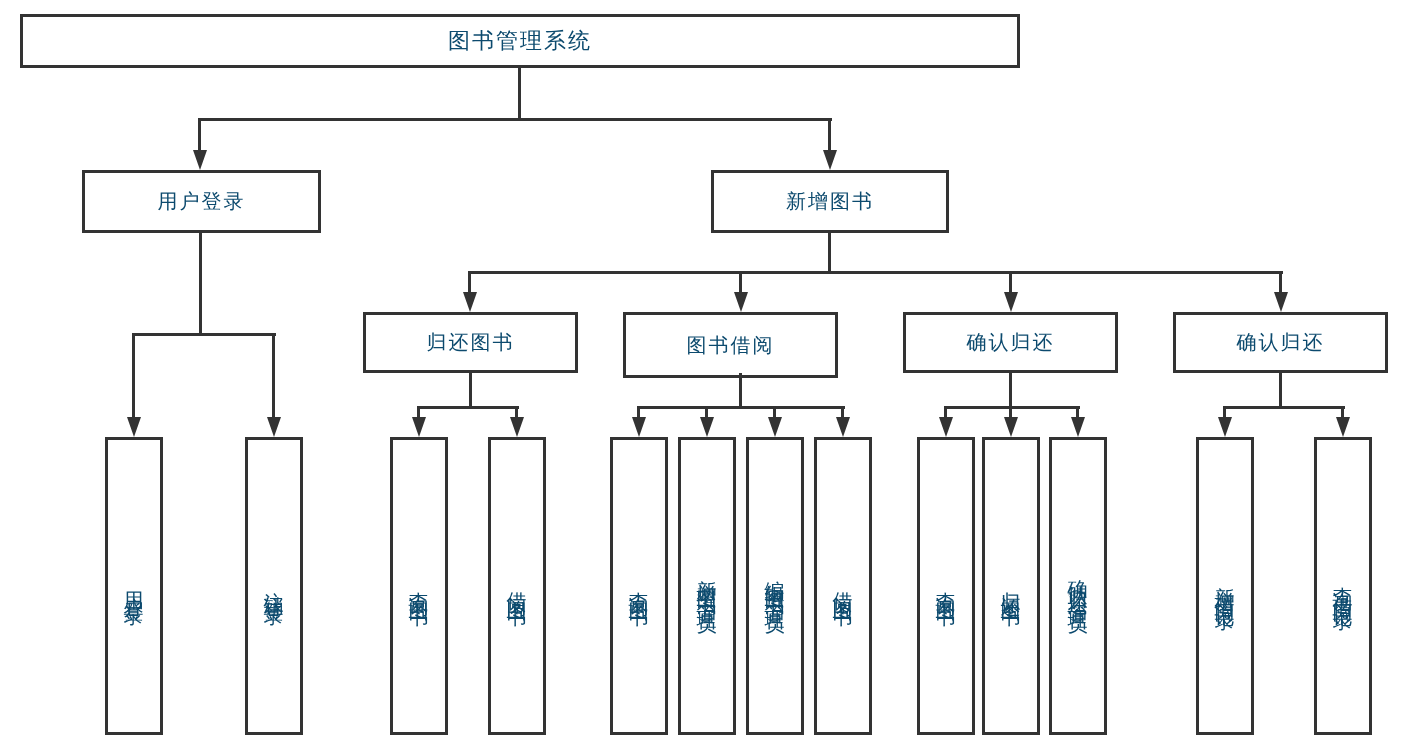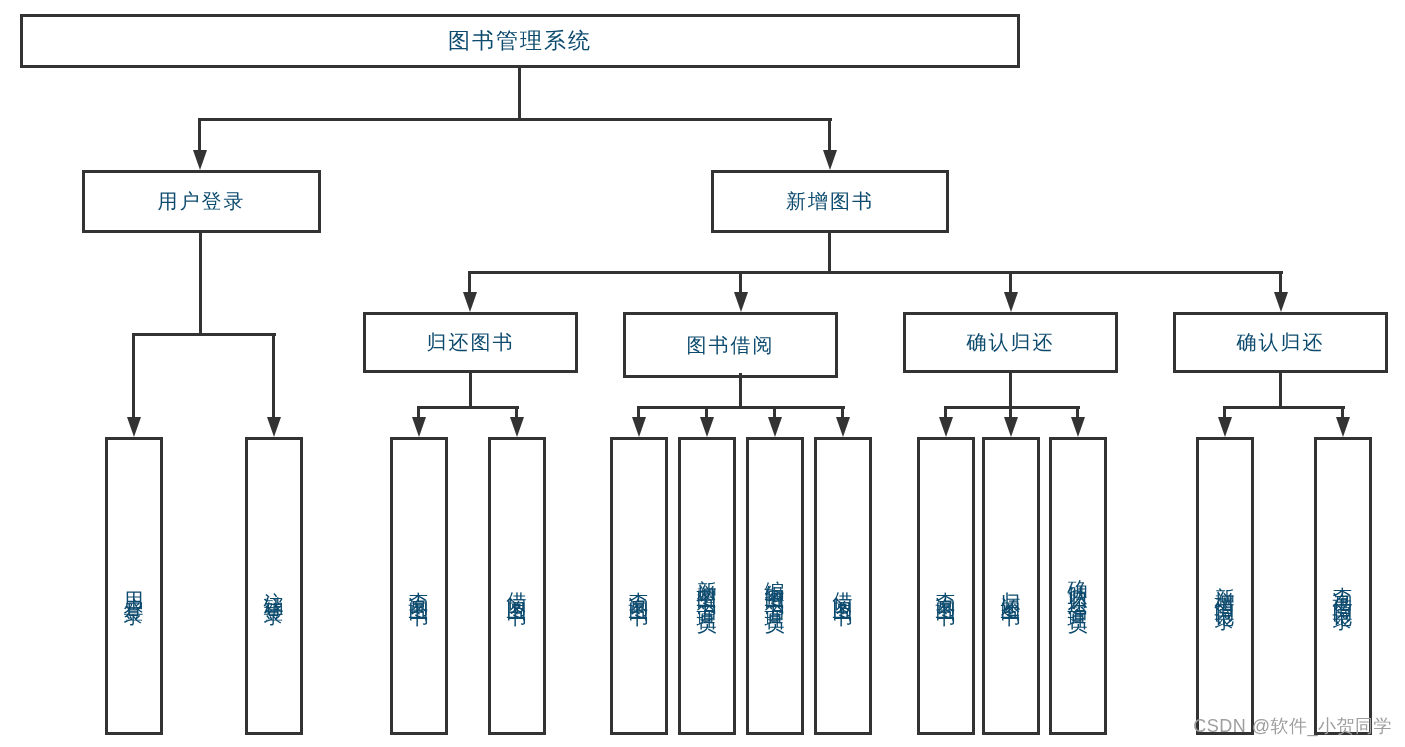--- a/index.html
+++ b/index.html
@@ -142,15 +142,14 @@
   <div class="box v" style="left:746px;top:437px;width:58px;height:298px;">编辑图书（管理员）</div>
   <div class="box v" style="left:814px;top:437px;width:58px;height:298px;">借阅图书</div>
 
   <div class="box v" style="left:917px;top:437px;width:58px;height:298px;">查询图书</div>
   <div class="box v" style="left:982px;top:437px;width:58px;height:298px;">归还图书</div>
   <div class="box v" style="left:1049px;top:437px;width:58px;height:298px;">确认归还（管理员）</div>
 
   <div class="box v" style="left:1196px;top:437px;width:58px;height:298px;">新增借阅记录</div>
   <div class="box v" style="left:1314px;top:437px;width:58px;height:298px;">查询借阅记录</div>
 
-  <div class="watermark">CSDN @软件_小贺同学</div>
 
 </div>
 
 </body></html>

